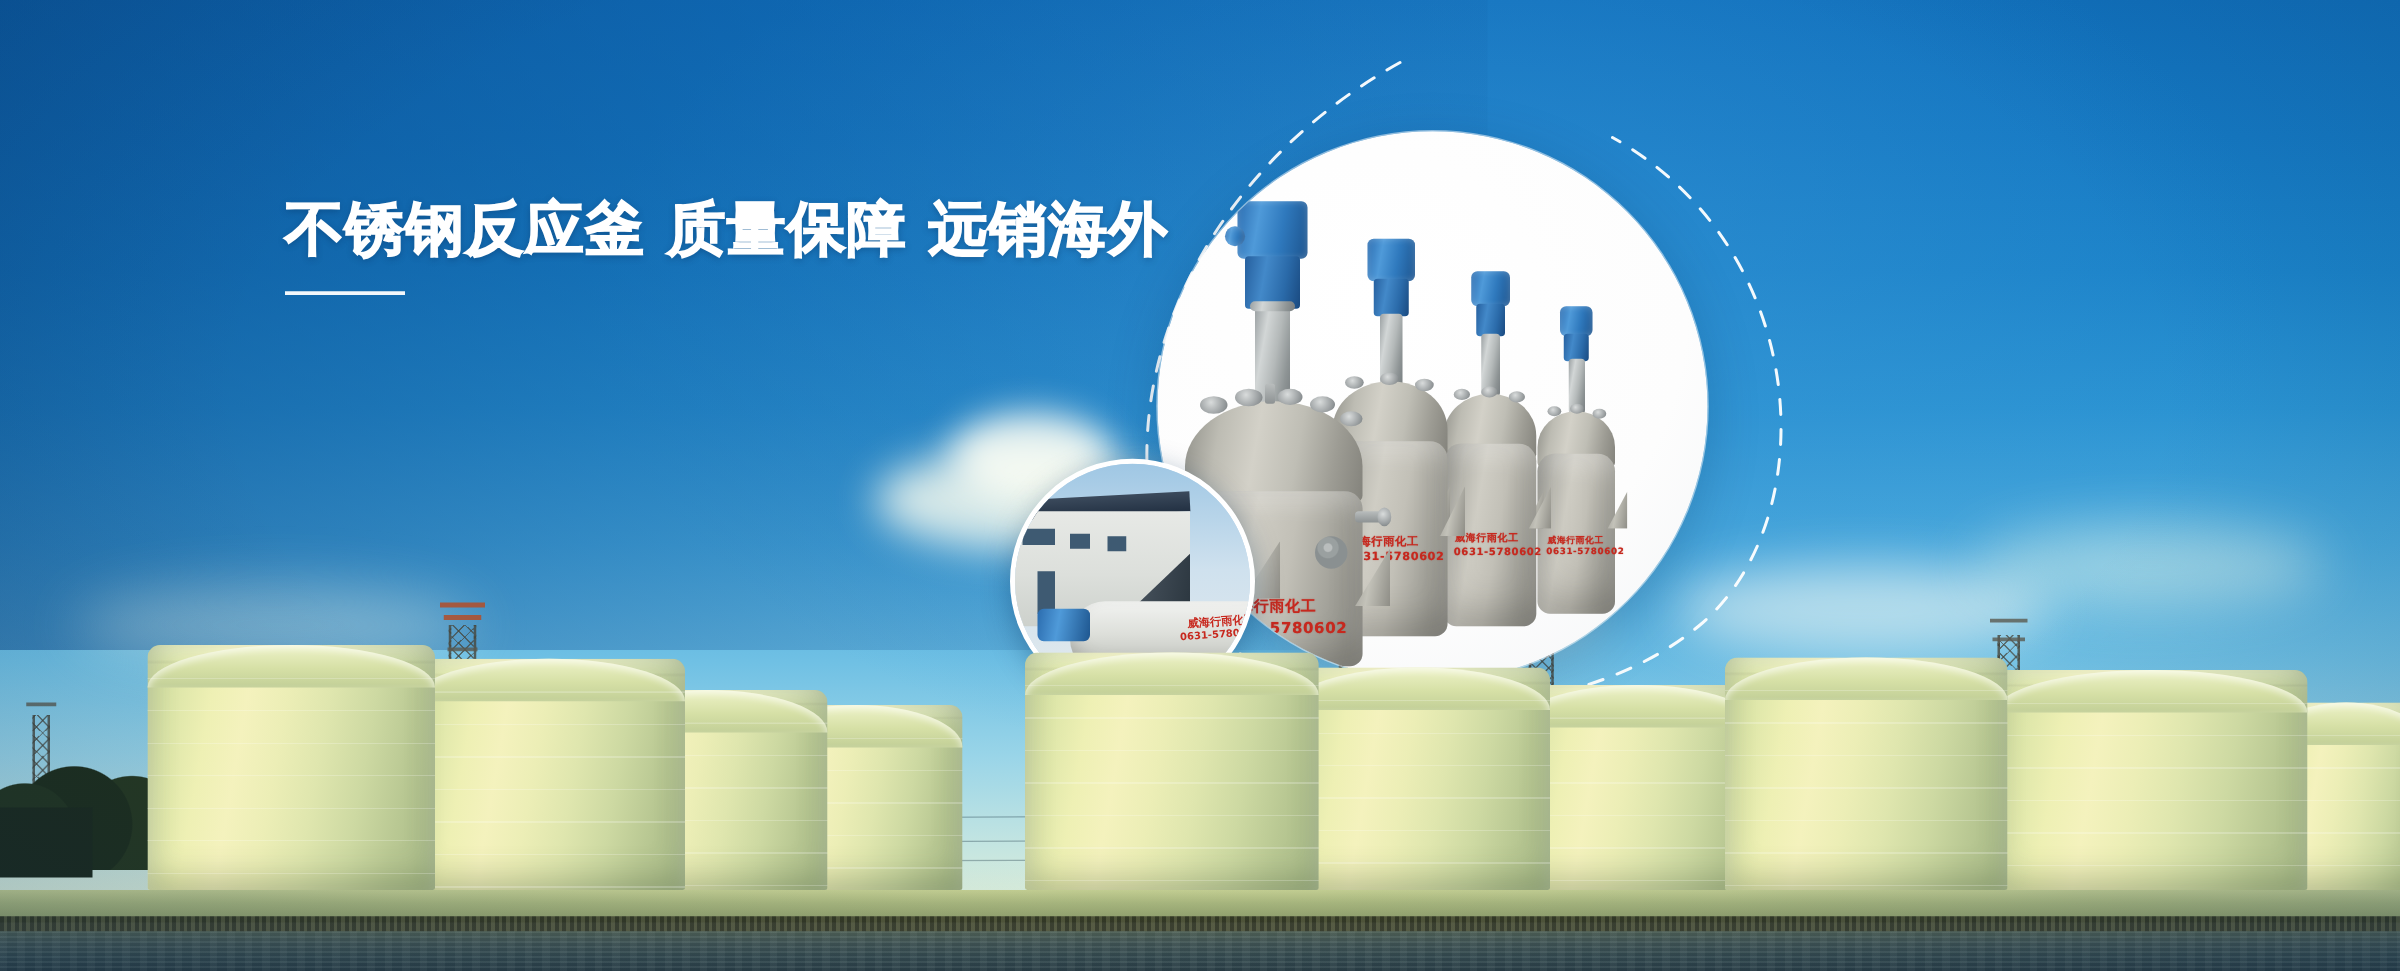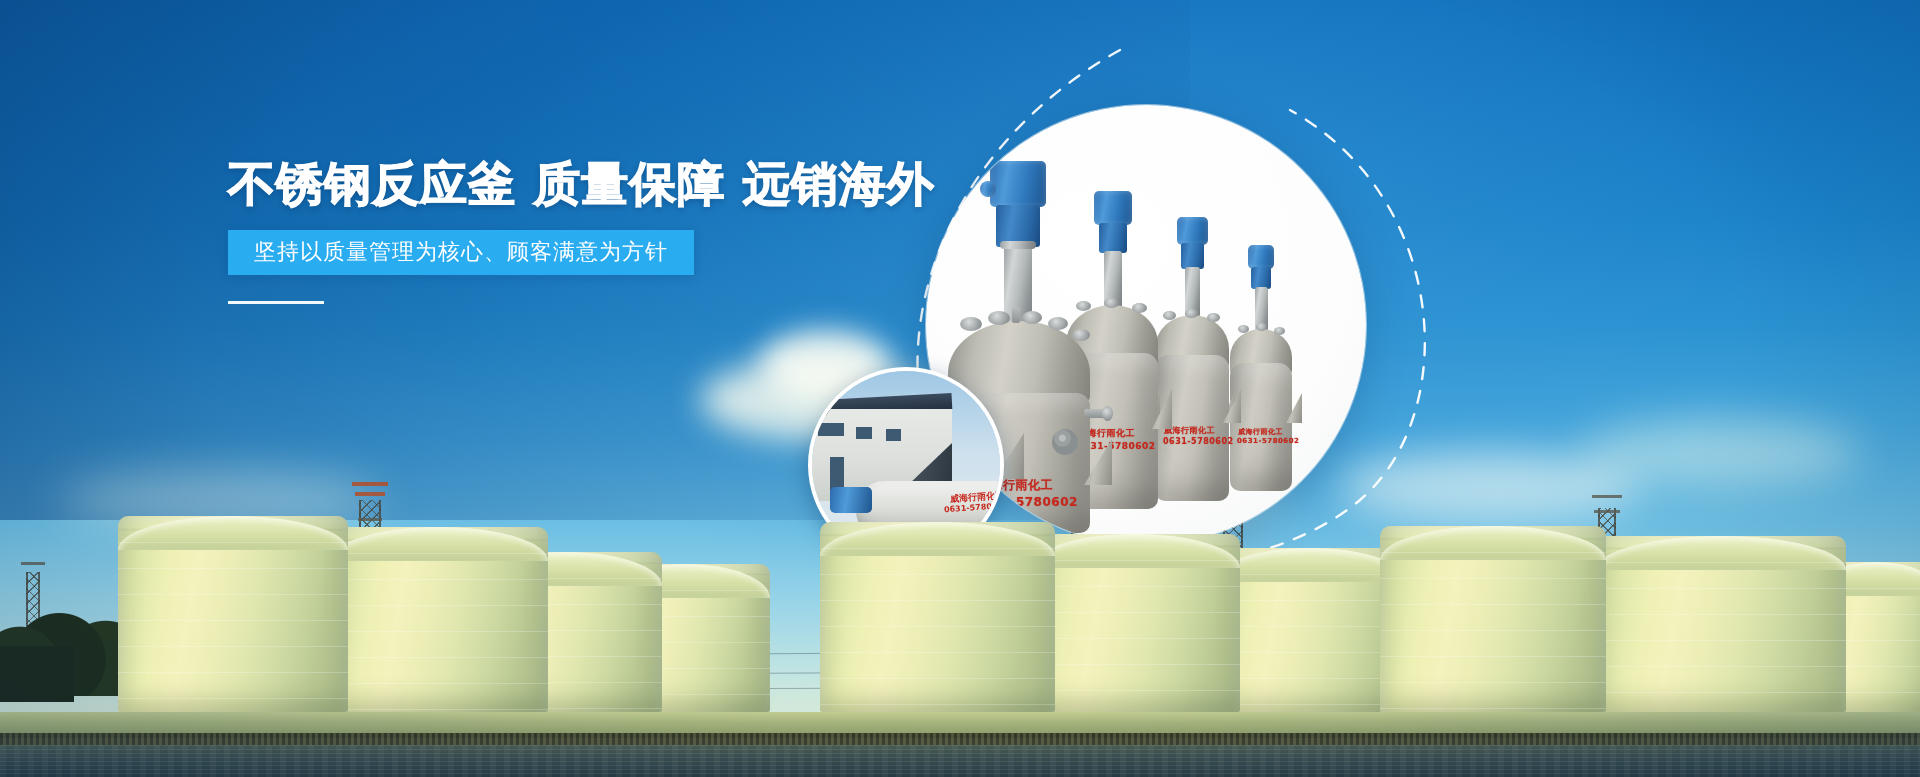--- a/index.html
+++ b/index.html
@@ -453,19 +453,18 @@
     <div class="sc-motor"></div>
     <div class="sc-red" style="left:138px; top:120px;" data-bind="secondary_circle.vessel_label_cn">威海行雨化工</div>
     <div class="sc-red" style="left:132px; top:132px; font-size:8px;" data-bind="secondary_circle.vessel_label_phone">0631-5780602</div>
     <div class="sc-base"></div>
     <div class="sc-ground"></div>
   </div>
 
   <div class="copy">
     <div class="headline" data-bind="banner.headline">不锈钢反应釜 质量保障 远销海外</div>
 
-    <div class="tagline-bar" data-bind="banner.tagline">坚持以质量管理为核心、顾客满意为方针</div>
 
 
     <div class="rule"></div>
   </div>
 
 </div>
 
 </body></html>

